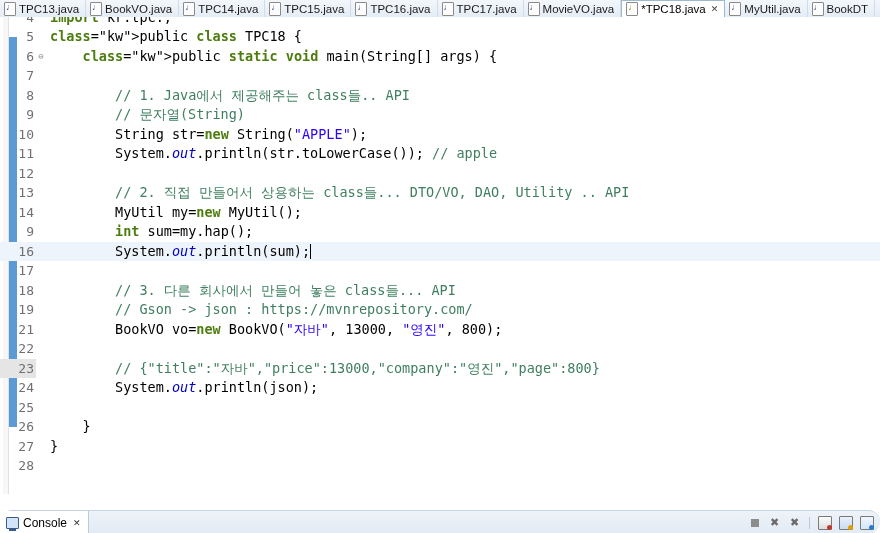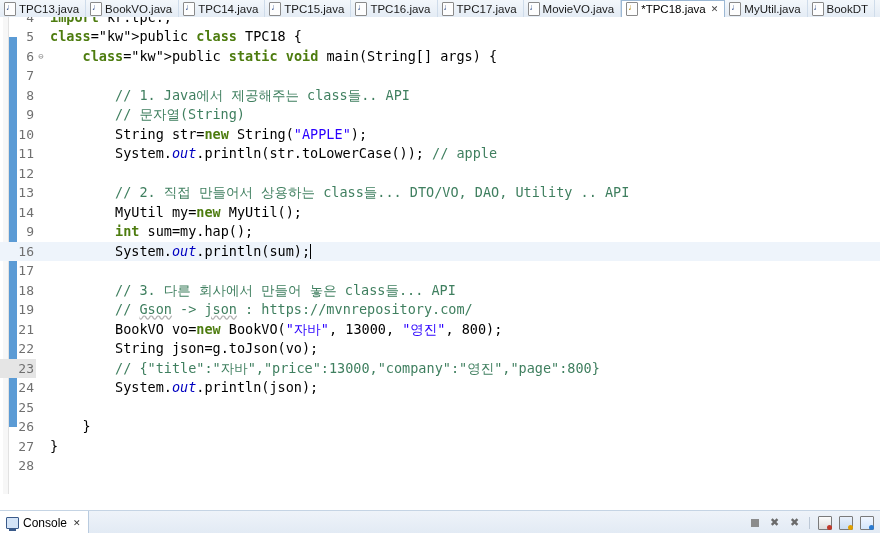--- a/index.html
+++ b/index.html
@@ -88,39 +88,39 @@
   .fold{
     width:10px;flex:0 0 auto;text-align:center;
     font-size:9px;color:#8a8a8a;line-height:19.5px;
   }
   .src{padding-left:4px;white-space:pre;}
 
   .kw{color:#4d7c0f;font-weight:bold;}
   .cm{color:#3f7f5f;}
   .st{color:#2a00ff;}
   .fld{color:#0000c0;font-style:italic;font-weight:normal;}
-  .sq{text-decoration:underline;text-decoration-style:wavy;text-decoration-color:#b0b0b0;}
+  .sq{text-decoration-style:wavy;text-decoration-color:#b0b0b0;}
 
   .caret{
     display:inline-block;width:1px;height:15px;background:#000;
     vertical-align:-3px;
   }
 
   
   .clipline{
     position:absolute;left:0;top:-9px;height:19.5px;white-space:pre;
     display:flex;align-items:center;
   }
 
   
   .consolebar{
     position:absolute;left:0;top:510px;width:880px;height:23px;
     background:linear-gradient(#eef3f9,#e2eaf4);
     border-top:1px solid #c5d4e4;
-    display:flex;align-items:center;
+    display:flex;align-items:center;border-radius:12px;
   }
   .console-tab{
     height:23px;display:flex;align-items:center;padding:0 7px 0 6px;
     background:#ffffff;
     border-right:1px solid #b9cbdf;
     font-size:12px;color:#000;
   }
   .console-tab .cicon{
     display:inline-block;width:11px;height:10px;margin-right:4px;
     border:1px solid #3a5a8a;background:#d4e4f7;border-radius:1px;
@@ -220,21 +220,21 @@
           <div class="line"><span class="ln">11</span><span class="fold"></span><span class="src">        System.<span class="fld">out</span>.println(str.toLowerCase()); <span class="cm">// apple</span></span></div>
           <div class="line"><span class="ln">12</span><span class="fold"></span><span class="src"></span></div>
           <div class="line"><span class="ln">13</span><span class="fold"></span><span class="src">        <span class="cm">// 2. 직접 만들어서 상용하는 class들... DTO/VO, DAO, Utility .. API</span></span></div>
           <div class="line"><span class="ln">14</span><span class="fold"></span><span class="src">        MyUtil my=<span class="kw">new</span> MyUtil();</span></div>
           <div class="line"><span class="ln">9</span><span class="fold"></span><span class="src">        <span class="kw">int</span> sum=my.hap();</span></div>
           <div class="line cur"><span class="ln">16</span><span class="fold"></span><span class="src">        System.<span class="fld">out</span>.println(sum);<span class="caret"></span></span></div>
           <div class="line"><span class="ln">17</span><span class="fold"></span><span class="src"></span></div>
           <div class="line"><span class="ln">18</span><span class="fold"></span><span class="src">        <span class="cm">// 3. 다른 회사에서 만들어 놓은 class들... API</span></span></div>
           <div class="line"><span class="ln">19</span><span class="fold"></span><span class="src">        <span class="cm">// <span class="sq">Gson</span> -&gt; <span class="sq">json</span> : https://mvnrepository.com/</span></span></div>
           <div class="line"><span class="ln">21</span><span class="fold"></span><span class="src">        BookVO vo=<span class="kw">new</span> BookVO(<span class="st">"자바"</span>, 13000, <span class="st">"영진"</span>, 800);</span></div>
-          <div class="line"><span class="ln">22</span><span class="fold"></span><span class="src">        String json=g.toJson(vo);</span></div>
+          <div class="line"><span class="ln">22</span><span class="fold"></span></div>
           <div class="line"><span class="ln hl">23</span><span class="fold"></span><span class="src">        <span class="cm">// {"title":"자바","price":13000,"company":"영진","page":800}</span></span></div>
           <div class="line"><span class="ln">24</span><span class="fold"></span><span class="src">        System.<span class="fld">out</span>.println(json);</span></div>
           <div class="line"><span class="ln">25</span><span class="fold"></span><span class="src"></span></div>
           <div class="line"><span class="ln">26</span><span class="fold"></span><span class="src">    }</span></div>
           <div class="line"><span class="ln">27</span><span class="fold"></span><span class="src">}</span></div>
           <div class="line"><span class="ln">28</span><span class="fold"></span><span class="src"></span></div>
         </div>
     </div>
 
   </div>

